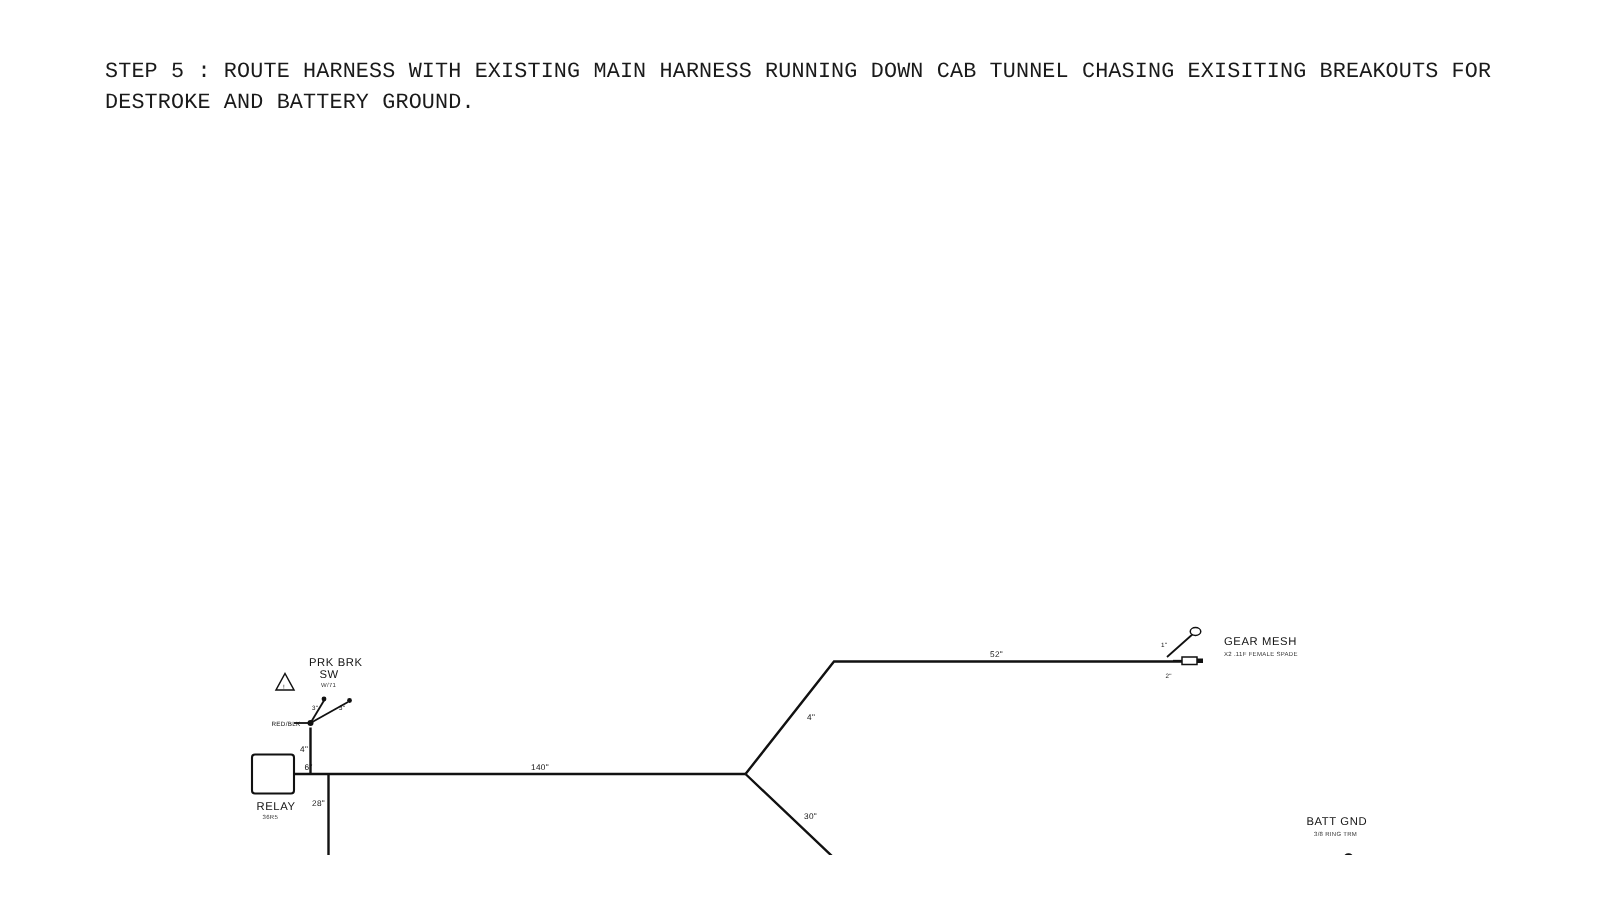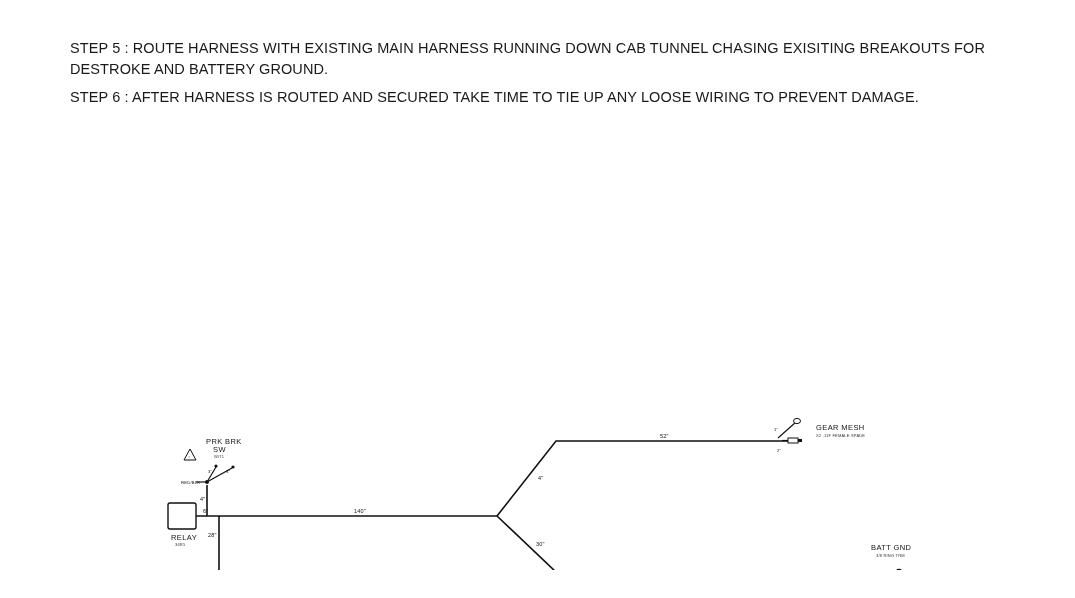--- a/index.html
+++ b/index.html
@@ -21,21 +21,22 @@
     top: 38px;
     width: 930px;
   }
   .step-line {
     font-size: 14.5px;
     line-height: 1.45;
     letter-spacing: 0.1px;
     color: #1a1a1a;
   }
   .step-block {
-    margin-bottom: 7px;
+    margin-bottom: 20px;
+    font-family: Liberation Mono, monospace;
   }
   .diagram-wrap {
     position: absolute;
     left: 0;
     top: 190px;
     width: 1075px;
     height: 380px;
   }
   svg.diagram {
     display: block;
@@ -89,21 +90,20 @@
   }
   .term {
     fill: #111111;
   }
 </style>
 </head>
 <body>
 
 <div class="instructions">
   <div class="step-block step-line">STEP 5 : ROUTE HARNESS WITH EXISTING MAIN HARNESS RUNNING DOWN CAB TUNNEL CHASING EXISITING BREAKOUTS FOR DESTROKE AND BATTERY GROUND.</div>
-  <div class="step-line">STEP 6 : AFTER HARNESS IS ROUTED AND SECURED TAKE TIME TO TIE UP ANY LOOSE WIRING TO PREVENT DAMAGE.</div>
 </div>
 
 <div class="diagram-wrap">
 <svg class="diagram" viewBox="0 0 1075 380" xmlns="http://www.w3.org/2000/svg">
 
   <rect class="box" x="168" y="313" width="28" height="26" rx="2"></rect>
   <text class="lbl lbl-comp" x="171" y="350">RELAY</text>
   <text class="lbl lbl-sub" x="175" y="356">36R5</text>
 
   <path class="wire" d="M 207 295 L 207 326"></path>

